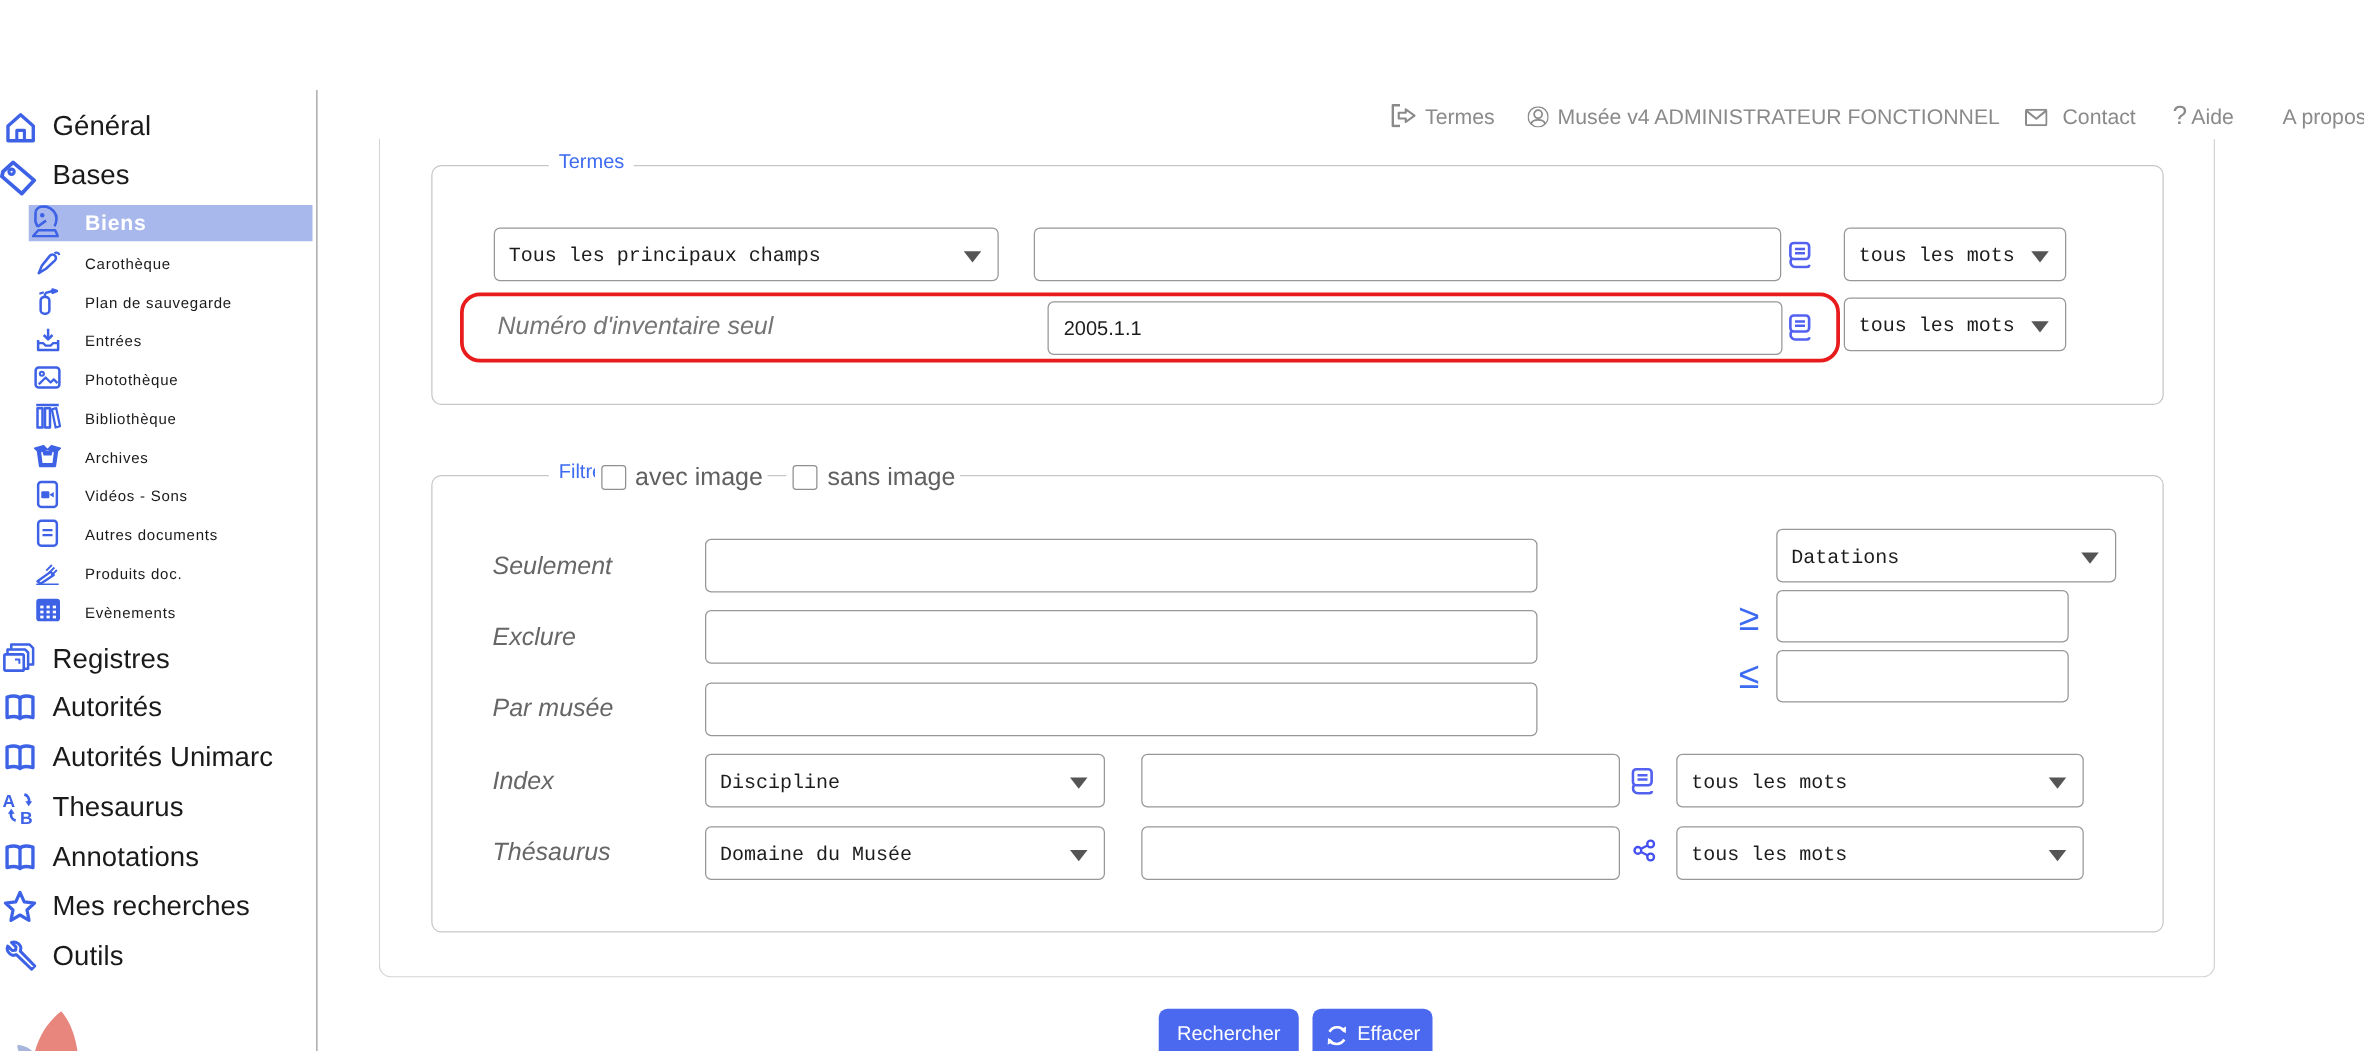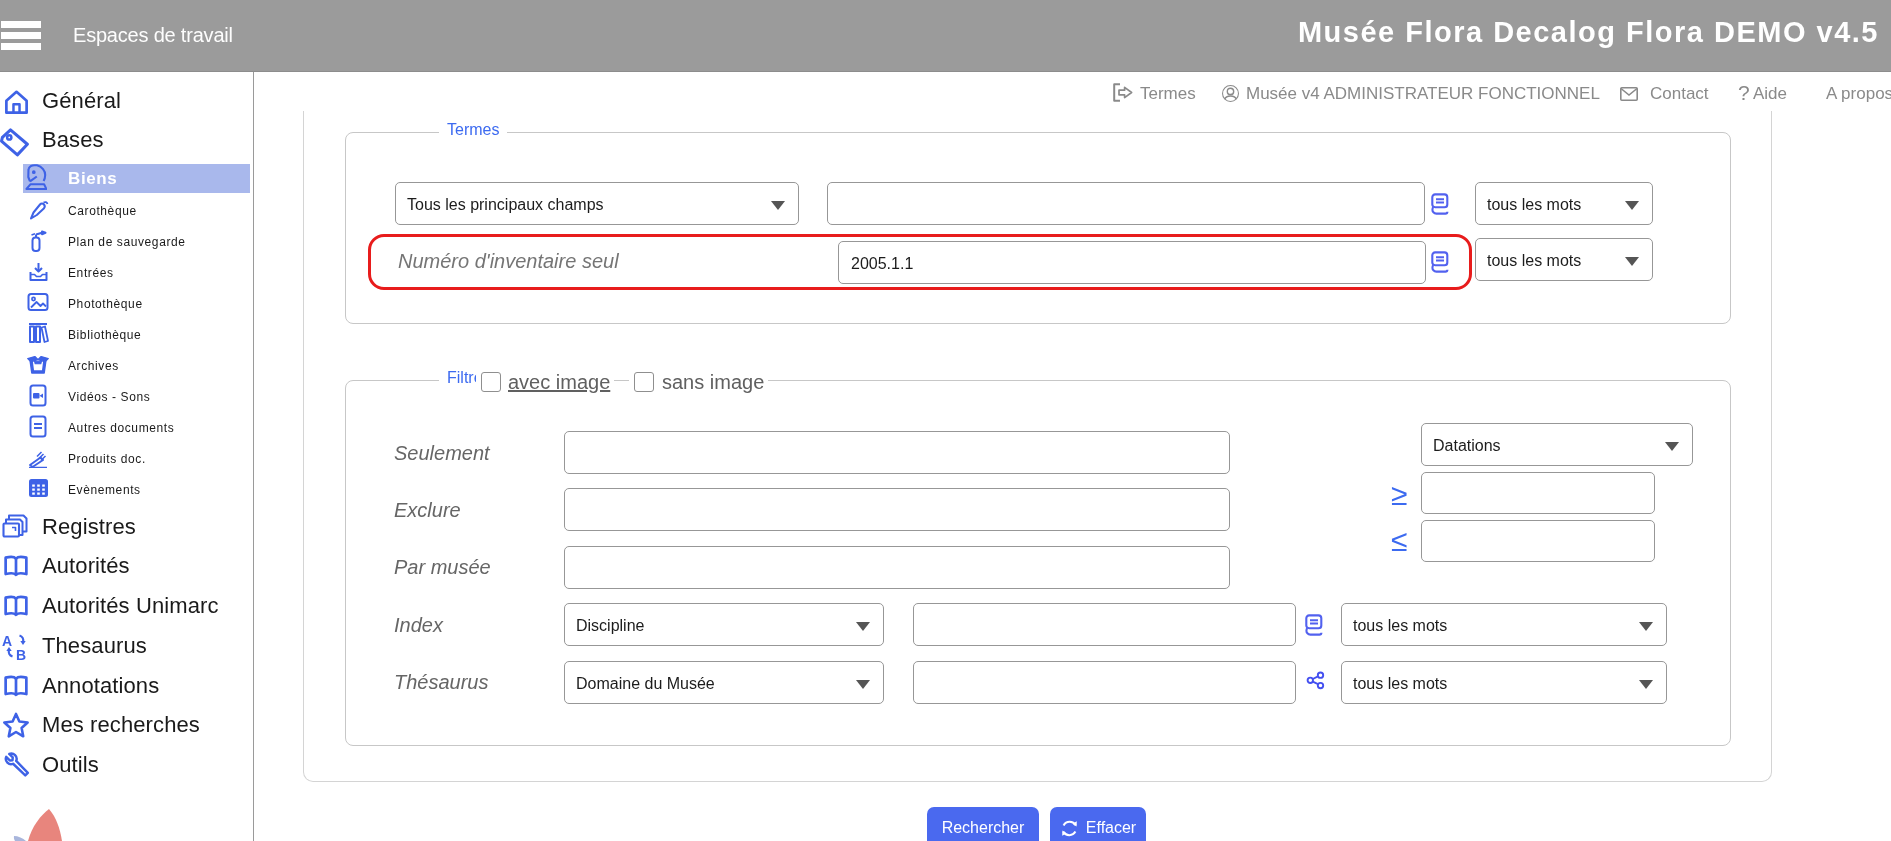--- a/index.html
+++ b/index.html
@@ -28,21 +28,21 @@
 
 .tb { position:absolute; font-size:17px; color:#8a8a8a; white-space:nowrap; }
 
 
 #panel { position:absolute; left:303px; top:111px; width:1469px; height:671px;
   border:1px solid #d4d4d4; border-top:none; border-radius:0 0 10px 10px; }
 .fieldset { position:absolute; border:1px solid #c7c7c7; border-radius:8px; }
 .legend { position:absolute; top:-12px; background:#fff; padding:0 8px;
   font-size:16px; color:#3c6af0;margin-left:48px; }
 .selbox { position:absolute; height:43px; border:1px solid #979797; border-radius:5px;
-  background:#fff; }
+  background:#fff;font-family:Liberation Mono, monospace; }
 .selbox .txt { position:absolute; left:11px; top:13px; font-size:16px; color:#1c1c1c;
   white-space:nowrap; }
 .selbox .arr { position:absolute; right:13px; top:18px; width:0; height:0;
   border-left:7px solid transparent; border-right:7px solid transparent;
   border-top:9px solid #555; }
 .inpbox { position:absolute; height:43px; border:1px solid #979797; border-radius:5px;
   background:#fff;padding-left:40px; }
 .flab { position:absolute; font-size:20px; font-style:italic; color:#666; }
 .cbox { position:absolute; width:20px; height:20px; border:1px solid #8f8f8f;
   border-radius:3px; background:#fff; box-shadow:0 0 0 5px #fff; }
@@ -50,29 +50,20 @@
   padding:0 4px; margin-left:-4px; }
 #redbox { position:absolute; left:368px; top:234px; width:1104px; height:56px;
   border:3px solid #e81c1c; border-radius:16px; z-index:5; }
 .btn { position:absolute; height:42px; background:#4a69ef; border-radius:7px;
   color:#fff; font-size:16px; display:flex; align-items:center; justify-content:center; }
 </style>
 </head>
 <body>
 <div id="app">
 
-  <div id="hdr">
-    <div id="burger">
-      <div style="top:21px"></div>
-      <div style="top:32px"></div>
-      <div style="top:43px"></div>
-    </div>
-    <div id="hdr-title">Espaces de travail</div>
-    <div id="app-title">Musée Flora Decalog Flora DEMO v4.5</div>
-  </div>
 
   <div id="side"></div>
   <div id="sidenav">
 
     <svg class="icn" style="left:3px;top:88px" width="27" height="29" viewBox="0 0 24 24" fill="none" stroke="#3e62e6" stroke-width="2.4" stroke-linejoin="round">
         <path d="M3 10.5 L12 2.5 L21 10.5 V21 H3 Z"></path>
         <path d="M9.3 21 V13.6 H14.7 V21" stroke-width="2.2"></path>
       </svg>
     <div class="nav1" style="top:88px">Général</div>
 
@@ -285,21 +276,21 @@
         <rect x="1.3" y="1.4" width="15" height="12.8" rx="2.8" stroke-width="2.1"></rect>
         <path d="M5 6.2 H13 M5 9.5 H13" stroke-width="2"></path>
         <path d="M2.4 14 C1.1 15.3 1.1 18 2.4 19.3 C3.1 20.1 4.2 20.6 5.4 20.6 H14.4 C15.6 20.6 16.4 19.9 16.4 18.8" stroke-width="2.1"></path>
       </svg>
     <div class="selbox" style="left:1475px;top:238px;width:178px;">
         <span class="txt">tous les mots</span>
         <span class="arr"></span>
       </div>
 
     <div class="cbox" style="left:481px;top:372px;"></div>
-    <span class="clab" style="left:508px;top:371px;text-decoration:underline;">avec image</span>
+    <span class="clab" style="left:508px;top:371px;">avec image</span>
     <div class="cbox" style="left:634px;top:372px;"></div>
     <span class="clab" style="left:662px;top:371px;">sans image</span>
 
     <span class="flab" style="left:394px;top:442px;">Seulement</span>
     <span class="flab" style="left:394px;top:499px;">Exclure</span>
     <span class="flab" style="left:394px;top:556px;">Par musée</span>
     <span class="flab" style="left:394px;top:614px;">Index</span>
     <span class="flab" style="left:394px;top:671px;">Thésaurus</span>
 
     <div class="inpbox" style="left:564px;top:431px;width:666px;"></div>

